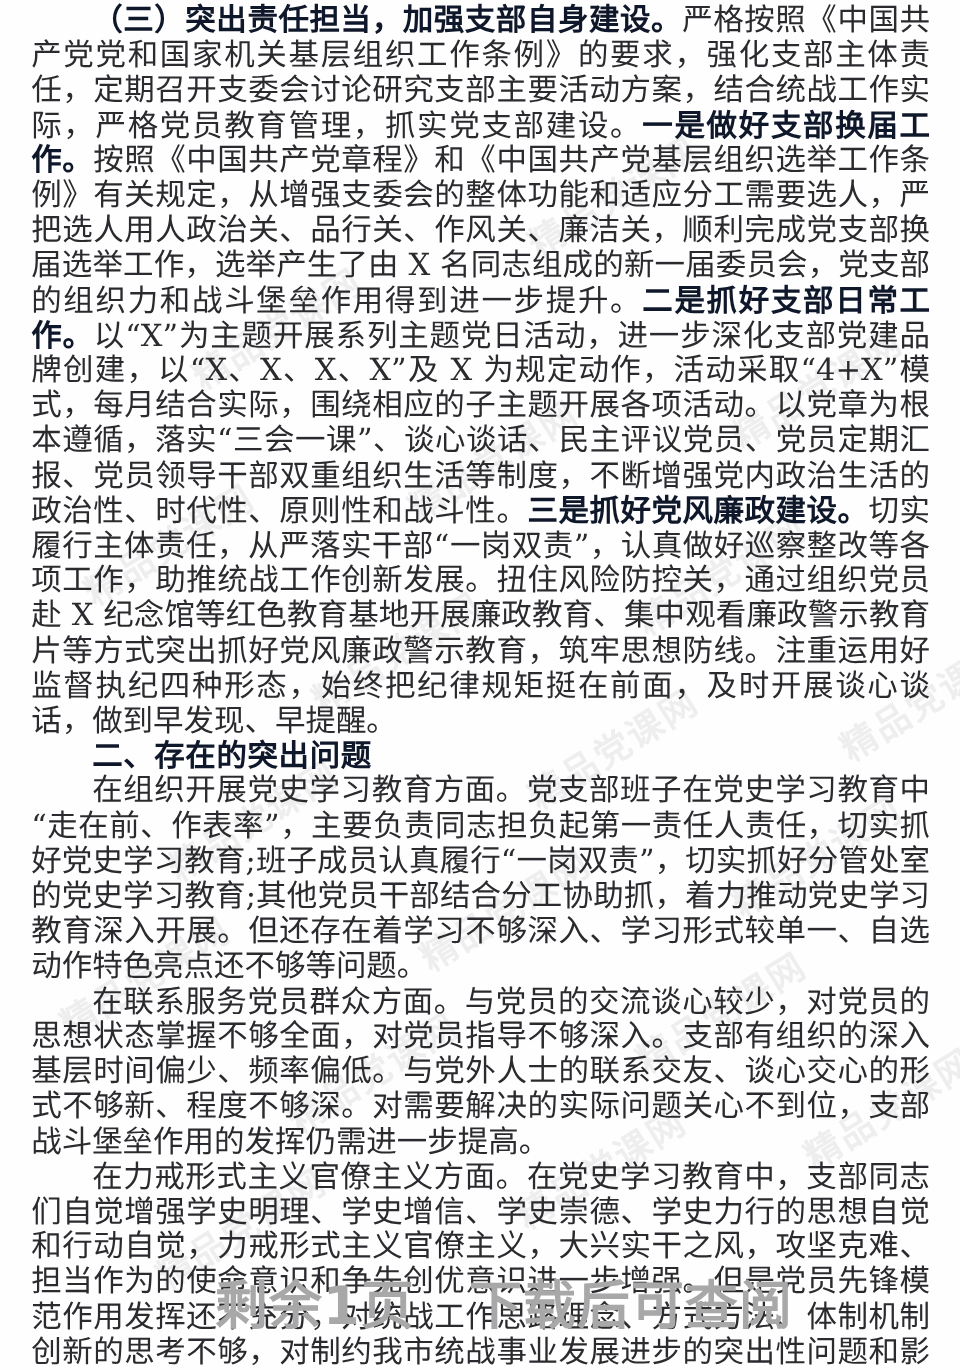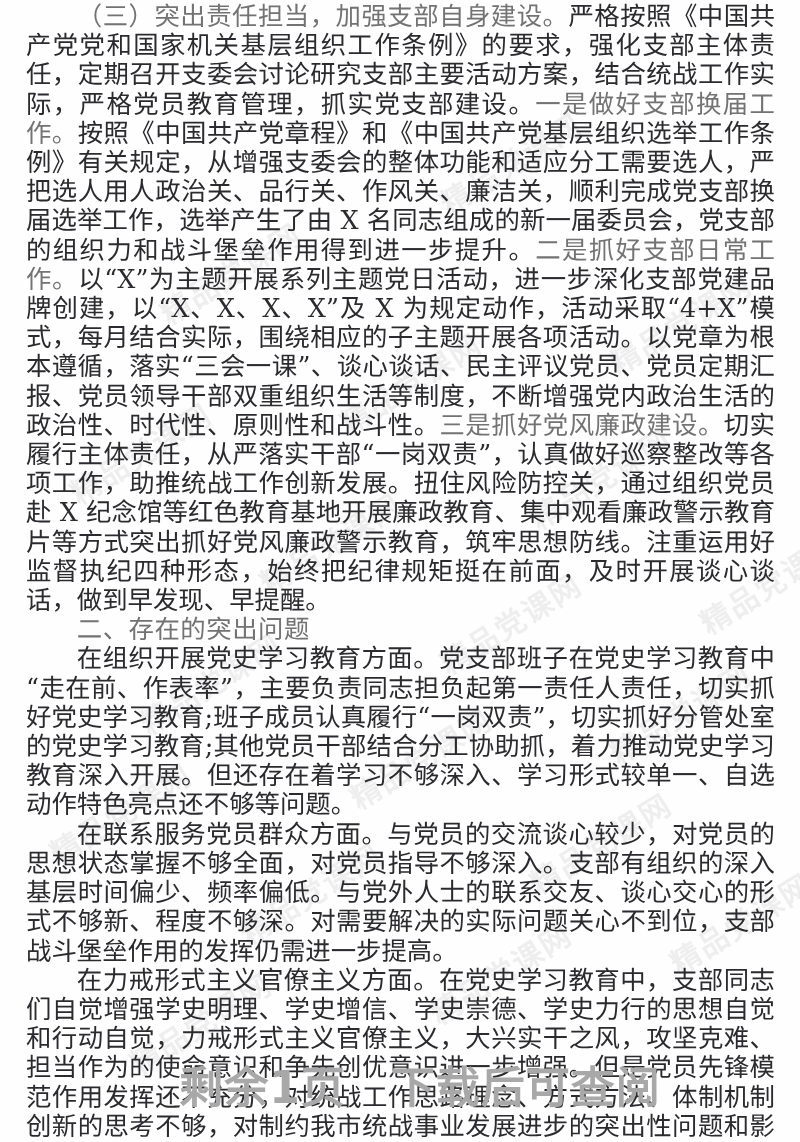--- a/index.html
+++ b/index.html
@@ -72,22 +72,22 @@
     font-size: 25.4px;
     line-height: 29.2px;
     color: #17171a;
     font-weight: 700;
     text-indent: 2em;
     font-family: "DejaVu Serif", "Liberation Serif", serif;
     letter-spacing: 0.5px;
   }
 
   .b {
-    font-weight: 400;
-    color: #737373;
+    font-weight: 700;
+    color: #0f172a;
   }
 
   
   .footer-teaser {
     position: absolute;
     left: 0;
     right: 0;
     top: 1052px;
     text-align: center;
     z-index: 3;

